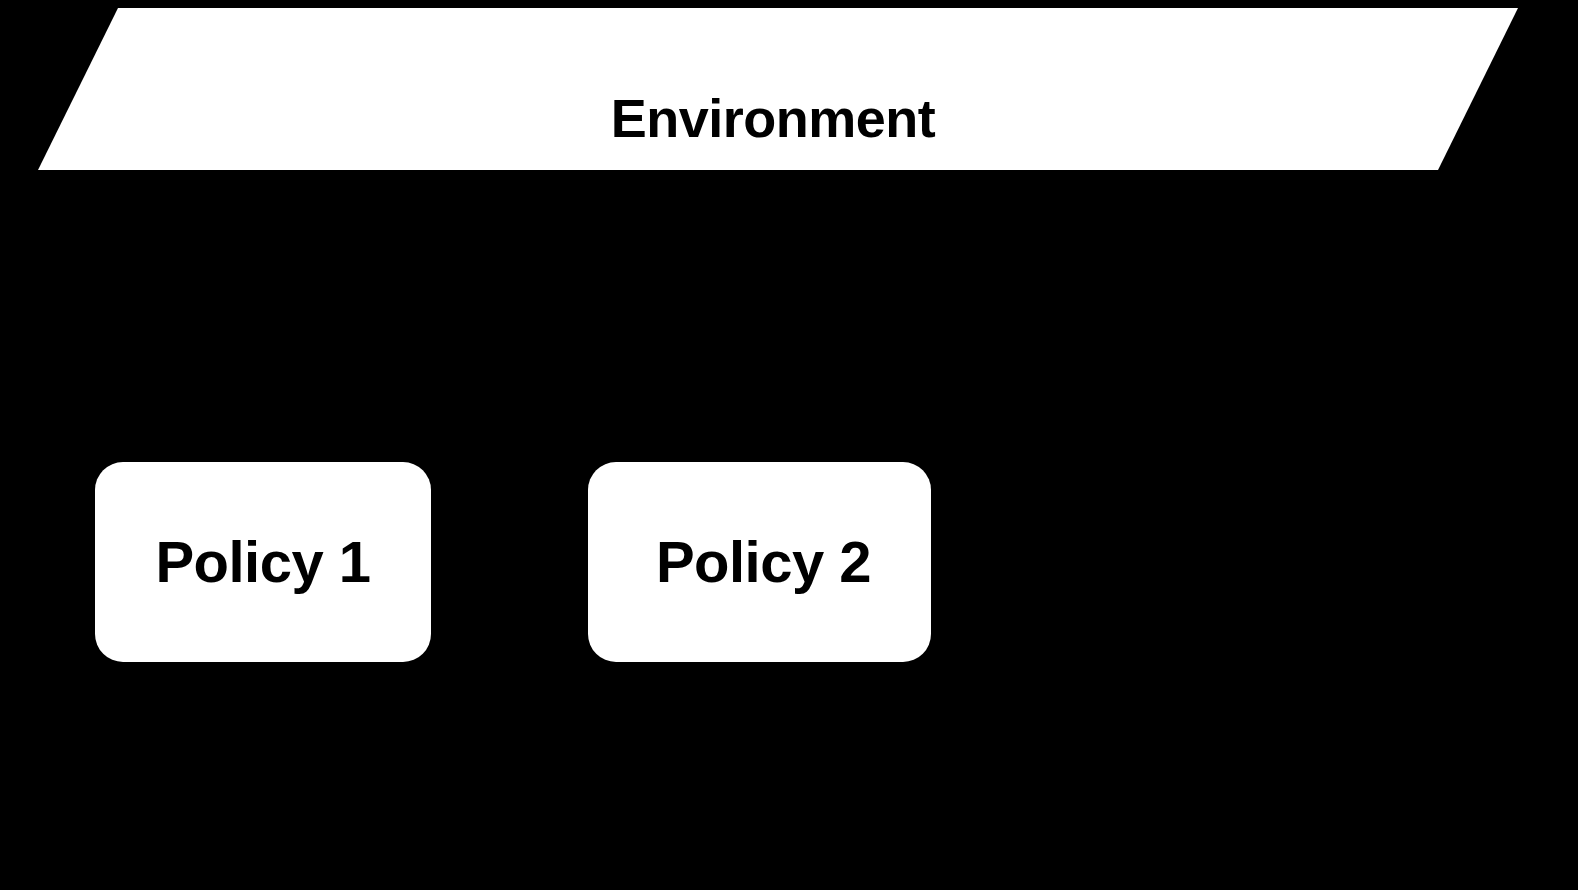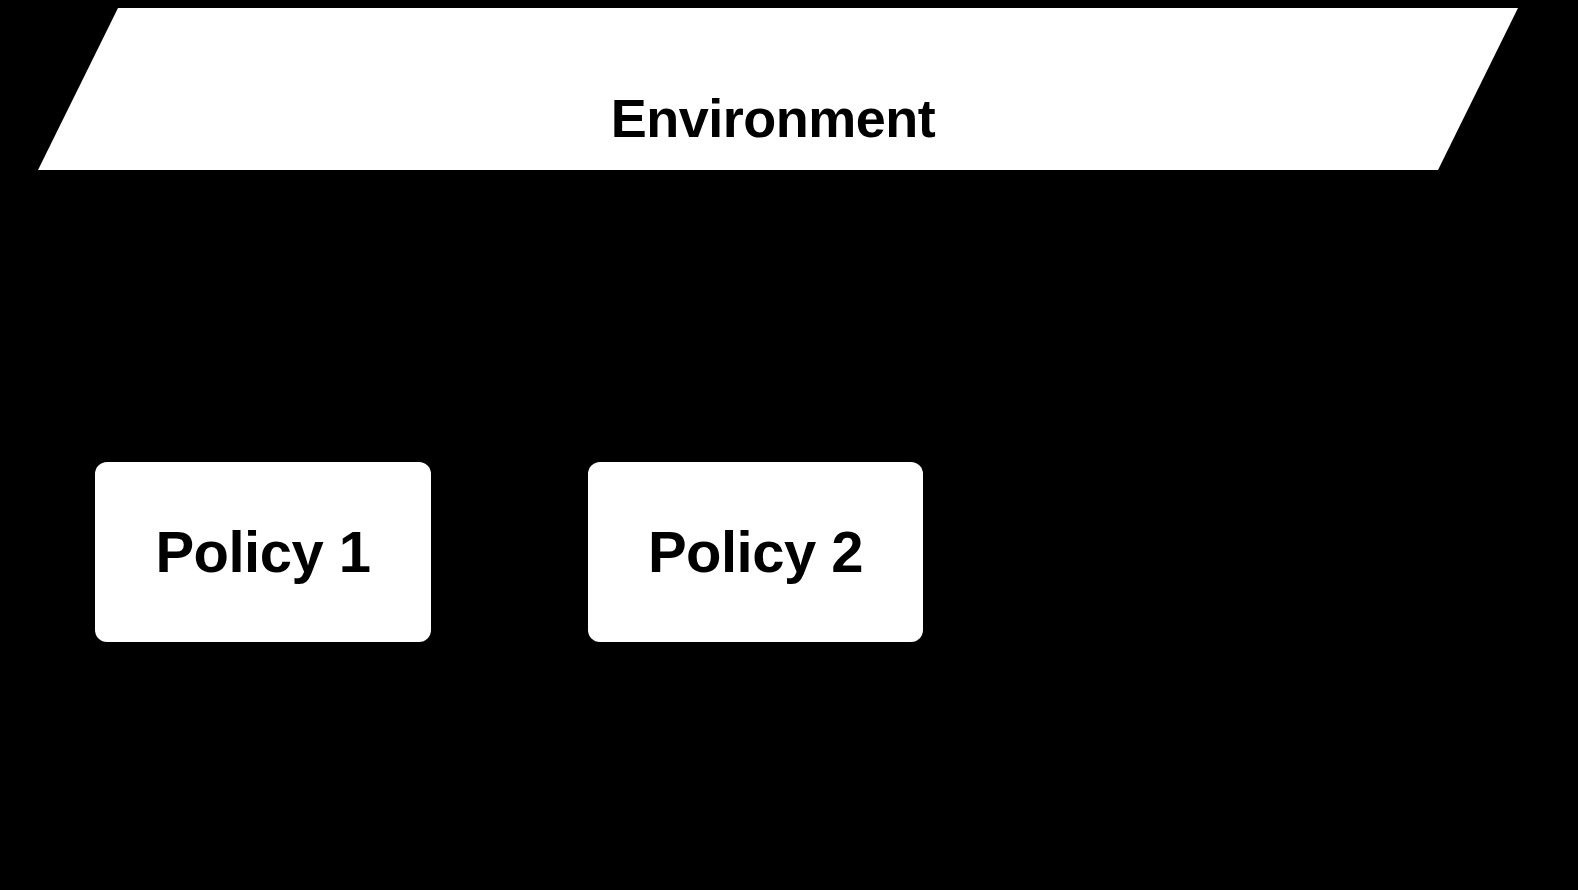--- a/index.html
+++ b/index.html
@@ -46,39 +46,39 @@
     letter-spacing: -0.5px;
     white-space: nowrap;
     pointer-events: none;
     margin-top: 45px;
   }
 
   
   .policy-box {
     position: absolute;
     top: 462px;
-    height: 180px;
+    height: 200px;
     background: #ffffff;
-    border-radius: 12px;
+    border-radius: 28px;
     display: flex;
     align-items: center;
     justify-content: center;
   }
   .policy-label {
     font-family: "Liberation Sans", sans-serif;
     font-size: 58px;
     font-weight: bold;
     line-height: 1;
     color: #000000;
     letter-spacing: -0.5px;
     white-space: nowrap;
   }
 
   #policy-1 { left: 95px;   width: 336px; }
-  #policy-2 { left: 588px;  width: 335px; }
+  #policy-2 { left: 588px;  width: 335px; padding-left: 8px; }
   #policy-n { left: 1147px; width: 335px; }
 
   
   .connectors {
     position: absolute;
     left: 0;
     top: 0;
     width: 1578px;
     height: 890px;
     pointer-events: none;

